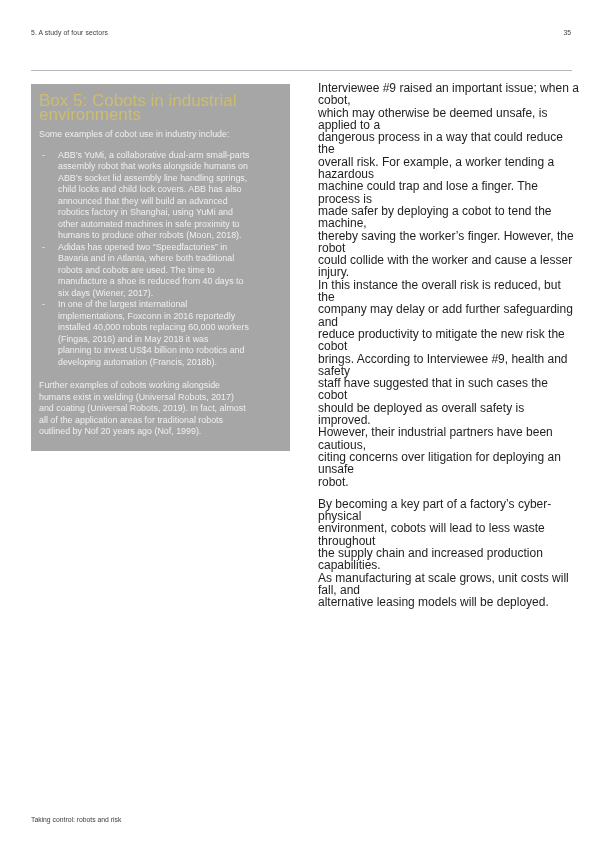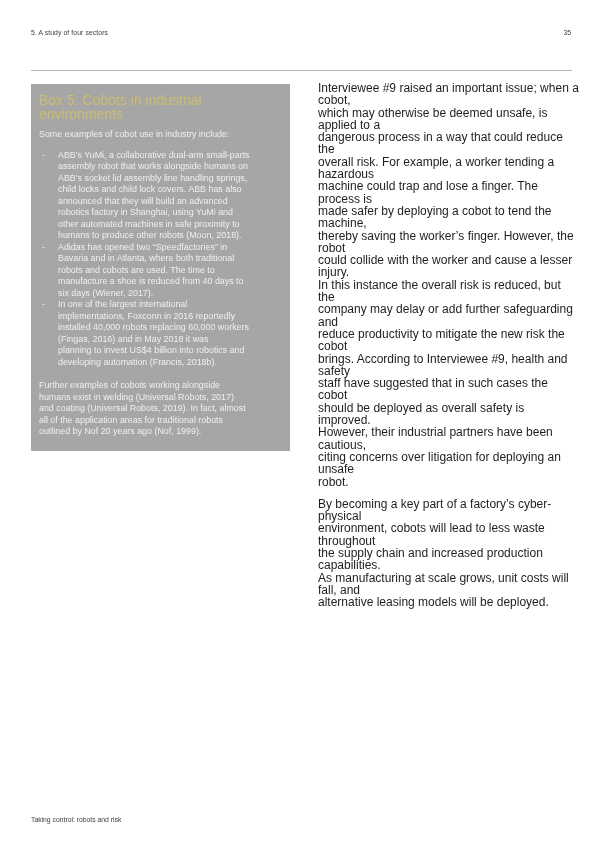--- a/index.html
+++ b/index.html
@@ -26,21 +26,21 @@
     height: 1.4px; background: var(--rule, #b5b5bd);
   }
   .graybox {
     position: absolute; left: 31px; top: 84px;
     width: 259px; min-height: 359px;
     background: var(--box_bg, #a6a6a6);
     padding: 10px 2px 0 8px;
     box-sizing: border-box;
   }
   .box-title {
-    font-size: 14px; line-height: 13.5px;
+    font-size: 17px; line-height: 13.5px;
     color: var(--box_title, #cdbd6d);
     margin: 0 0 8px 0;
   }
   .box-text {
     font-size: 8.9px; line-height: 11.5px;
     color: var(--box_text, #f0f0ee);
     white-space: pre-line;
   }
   .box-intro { margin-bottom: 9px; }
   .bullet { display: flex; }

